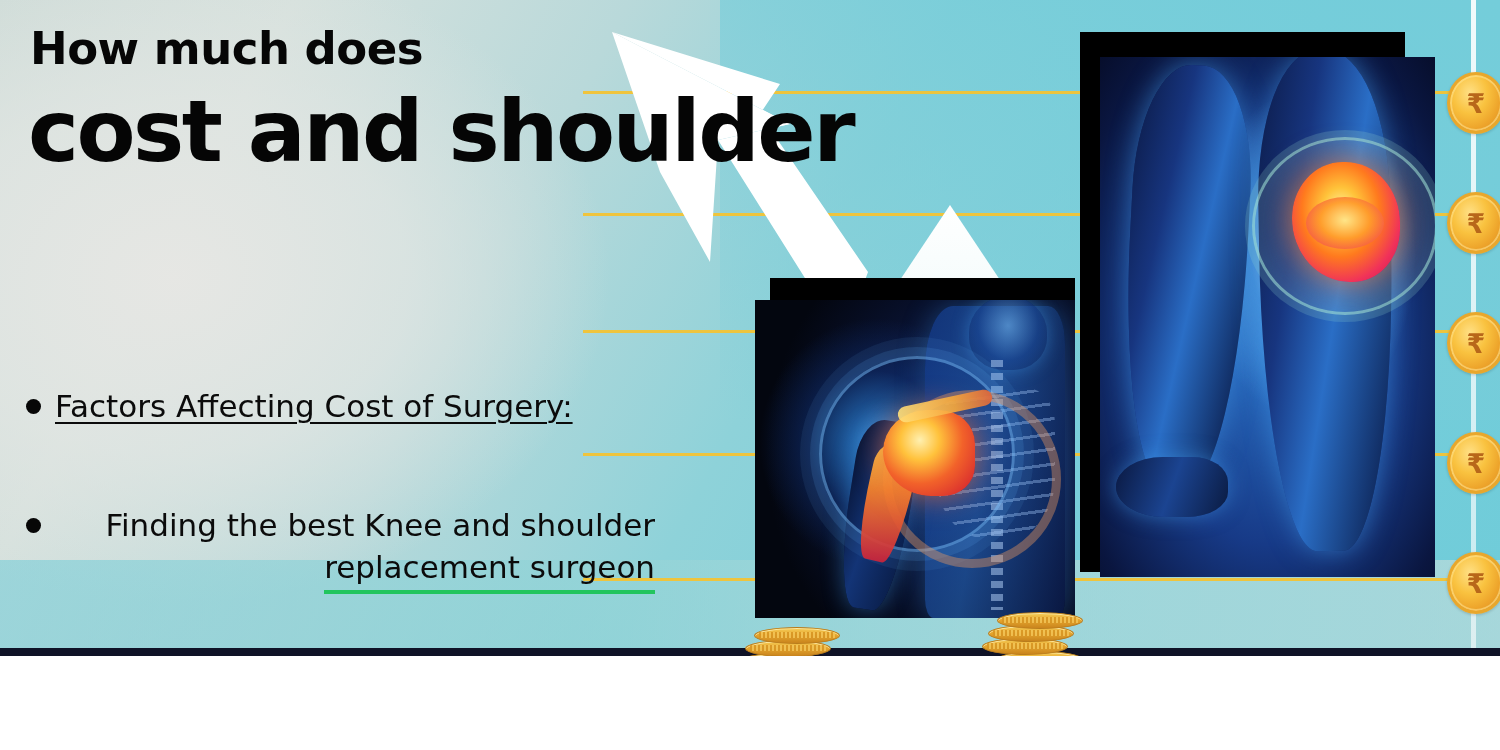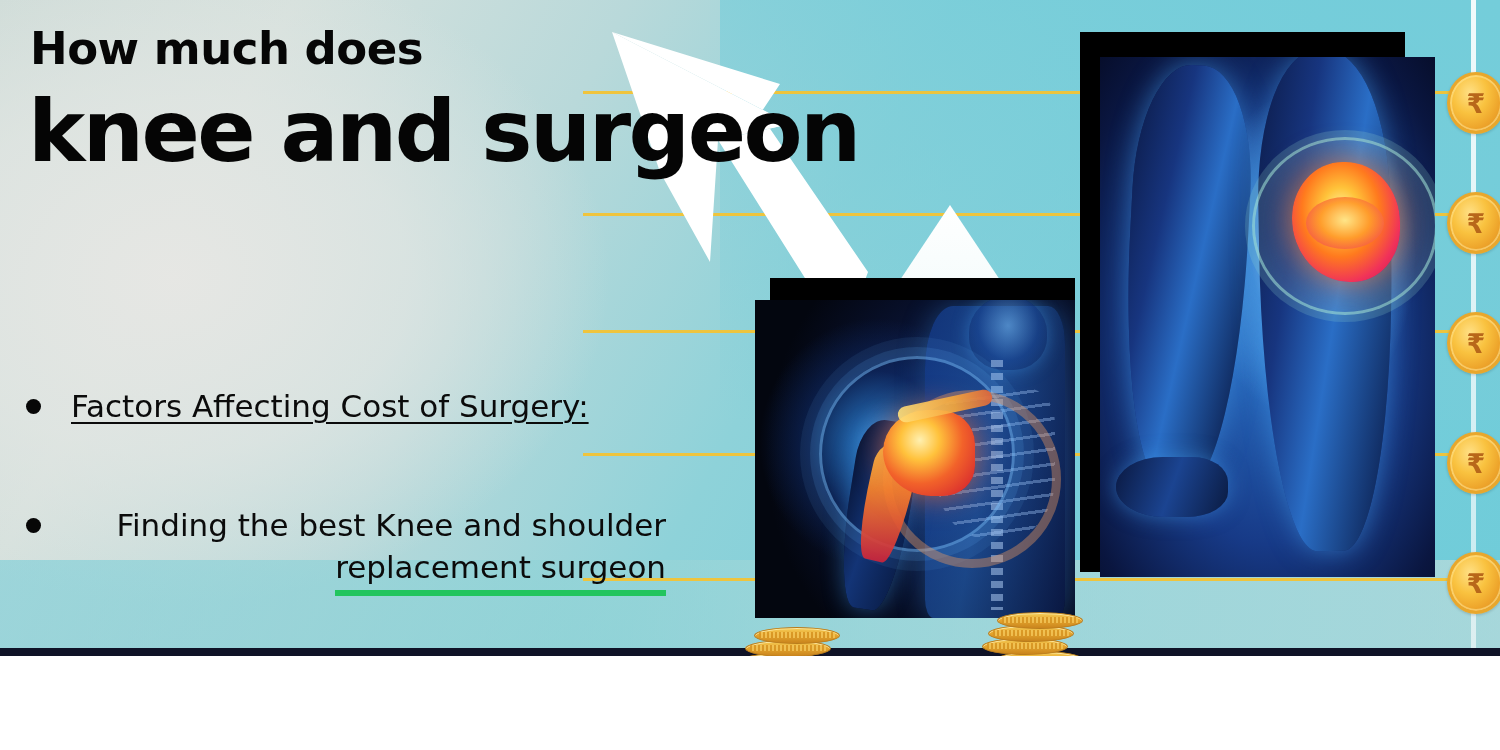--- a/index.html
+++ b/index.html
@@ -29,28 +29,28 @@
 
   
   .h-small{position:absolute;left:30px;top:26px;font-size:45px;font-weight:700;
     letter-spacing:-.5px;color:#060606;line-height:1;white-space:nowrap;}
   .h-big1{position:absolute;left:28px;top:88px;font-size:86px;font-weight:700;
     letter-spacing:-2.5px;color:#050505;line-height:1;white-space:nowrap;}
   .h-big2{position:absolute;left:28px;top:200px;font-size:86px;font-weight:700;
     letter-spacing:-2.5px;color:#050505;line-height:1;white-space:nowrap;}
 
   
-  .bullet{position:absolute;display:flex;align-items:flex-start;gap:30px;}
+  .bullet{position:absolute;display:flex;align-items:flex-start;gap:14px;}
   .dot{width:15px;height:15px;border-radius:50%;background:#070707;flex:none;margin-top:13px;}
   .btext{font-size:31px;color:#0b0b0b;line-height:1.34;font-weight:400;}
   .ul{text-decoration:underline;text-underline-offset:5px;text-decoration-thickness:2px;}
   #bullet1{left:26px;top:386px;}
   #bullet2{left:26px;top:505px;width:640px;}
   #bullet2 .btext{text-align:right;width:600px;}
-  .u2{display:inline-block;border-bottom:6px solid #22c55e;padding-bottom:2px;}
+  .u2{display:inline-block;border-bottom:4px solid #22c55e;padding-bottom:2px;}
 
   
   .shadowbox{position:absolute;background:#000;}
   .photo{position:absolute;overflow:hidden;background:#02030c;}
 
   
   #knee-shadow{left:1080px;top:32px;width:325px;height:540px;}
   #knee-photo{left:1100px;top:57px;width:335px;height:520px;}
   .knee-bg{position:absolute;inset:0;
     background:
@@ -165,21 +165,21 @@
   <div class="yline" style="left:583px;top:453px;width:917px;"></div>
   <div class="yline" style="left:583px;top:578px;width:917px;"></div>
 
   <svg class="arrow-big" viewBox="0 0 340 310">
     <polygon points="12,10 190,102 118,118 215,272 250,300 268,250 160,92 180,62" fill="#ffffff"></polygon>
     <polygon points="12,10 190,102 118,118 110,240 60,150" fill="#ffffff"></polygon>
   </svg>
   <div class="arrow-tri"></div>
 
   <div class="h-small">How much does</div>
-  <div class="h-big1">knee and surgeon</div>
+  <div class="h-big1">cost and shoulder</div>
 
   <div class="bullet" id="bullet1">
     <div class="dot"></div>
     <div class="btext ul">Factors Affecting Cost of Surgery:</div>
   </div>
 
   <div class="bullet" id="bullet2">
     <div class="dot"></div>
     <div class="btext">
       <span>Finding the best Knee and shoulder</span><br>

